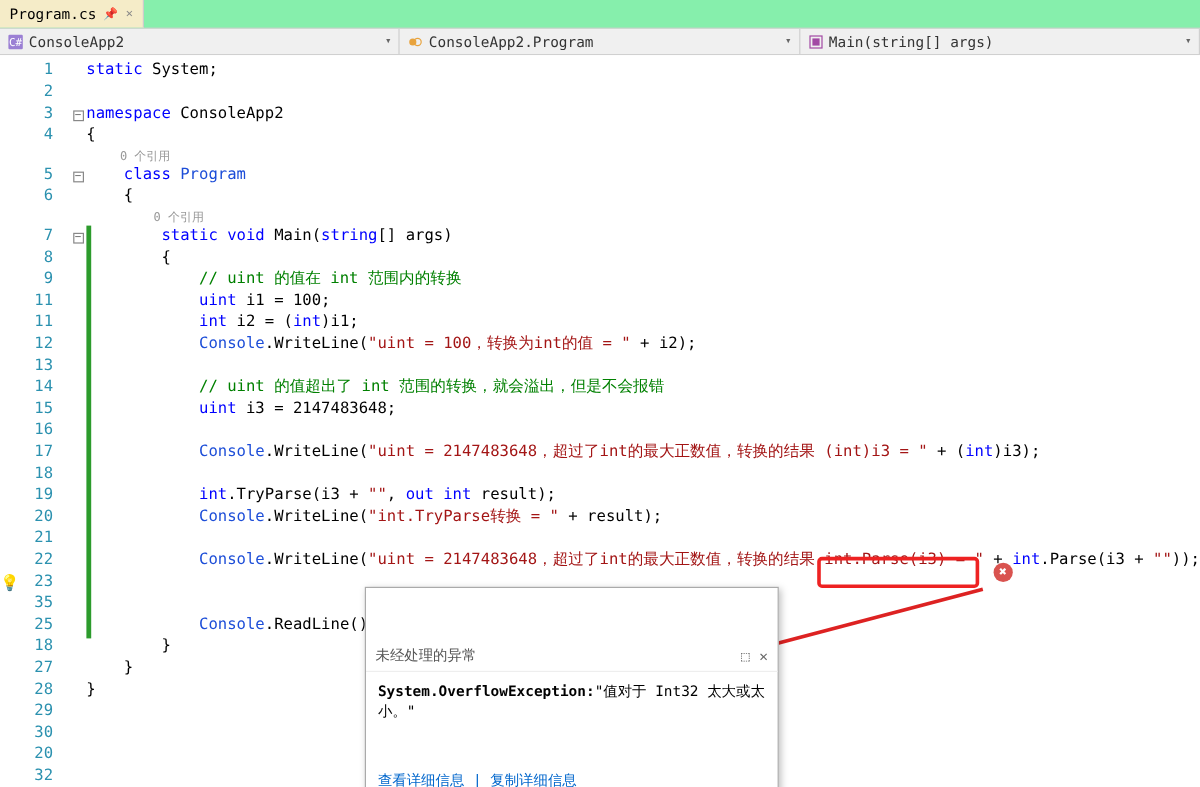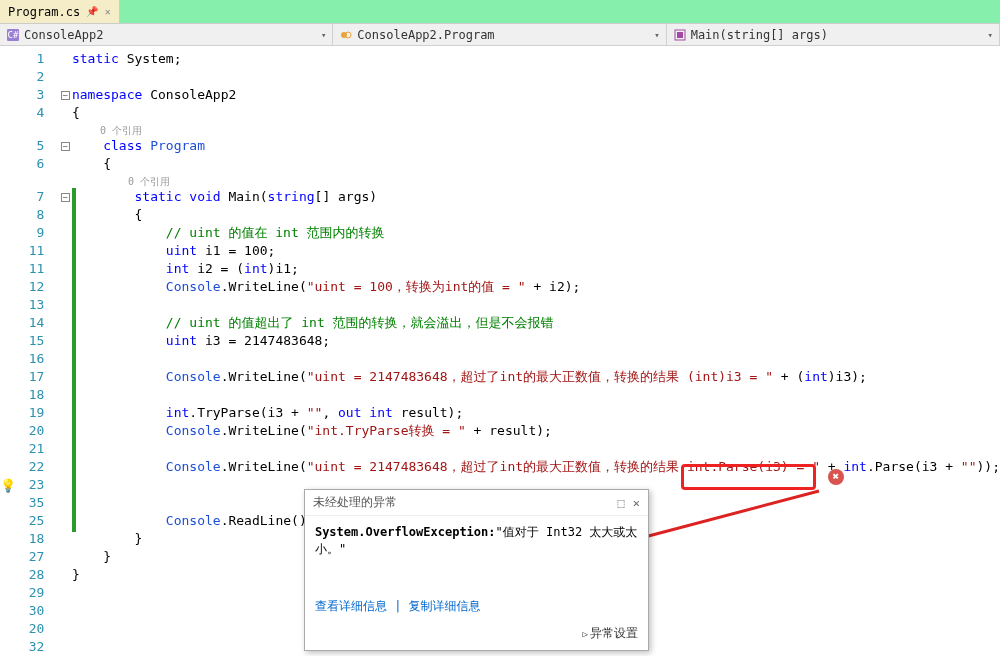--- a/index.html
+++ b/index.html
@@ -24,21 +24,21 @@
 .str { color:#a31515; }
 .com { color:#008000;text-align:center; }
 .ref { color:#999; font-size:10px; }
 .mark-bar { position:absolute; left:0; top:0; width:4px; height:100%; }
 .gm { position:absolute; left:0; width:4px; background:#2c9b2c; }
 .hl-line { position:absolute; left:0; right:0; height:18px; background:#c8ead0; z-index:-1; }
 .red-box { position:absolute; border:3px solid #e22; border-radius:4px; }
 .err-icon { position:absolute; width:16px; height:16px; border-radius:50%; background:#d9534f; color:#fff; text-align:center; line-height:16px; font-size:11px; font-weight:bold; }
 .arrow { position:absolute; pointer-events:none; }
 .popup { position:absolute; background:#fff; border:1px solid #aaa; box-shadow:2px 2px 6px rgba(0,0,0,.25); width:345px; font-size:12px; }
-.popup-head { display:flex; justify-content:space-between; align-items:center; padding:4px 8px; color:#555; border-bottom:1px solid #eee; }
+.popup-head { display:flex; justify-content:space-between; align-items:center; padding:4px 8px; color:#555; border-bottom:1px solid #eee;margin-top:44px; }
 .popup-head .ctrls { display:flex; gap:8px; color:#666; cursor:pointer; }
 .popup-body { padding:8px 10px 4px; }
 .popup-body b { font-weight:bold; }
 .popup-links { padding:6px 10px; color:#0066cc; }
 .popup-links span { cursor:pointer; }
 .popup-foot { padding:4px 10px 8px; color:#333;text-align:right; }
 .popup-foot .tri { font-size:9px; margin-right:2px; }
 .lightbulb { position:absolute; left:3px; width:14px; height:14px; color:#b89b00; font-size:13px; }
 </style>
 </head>

